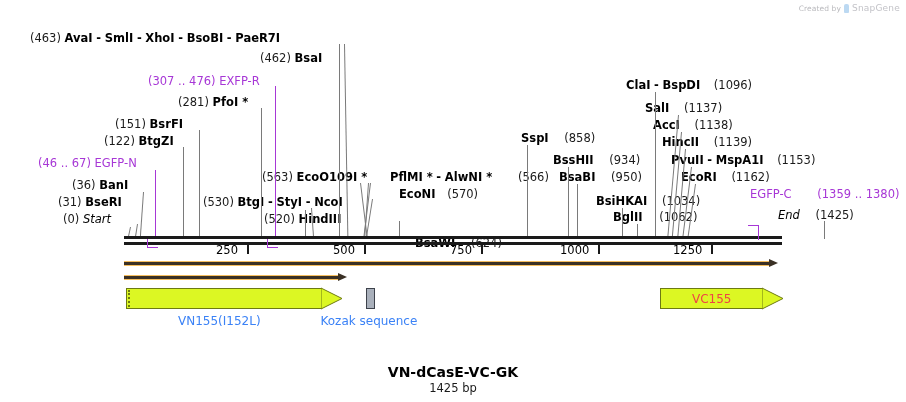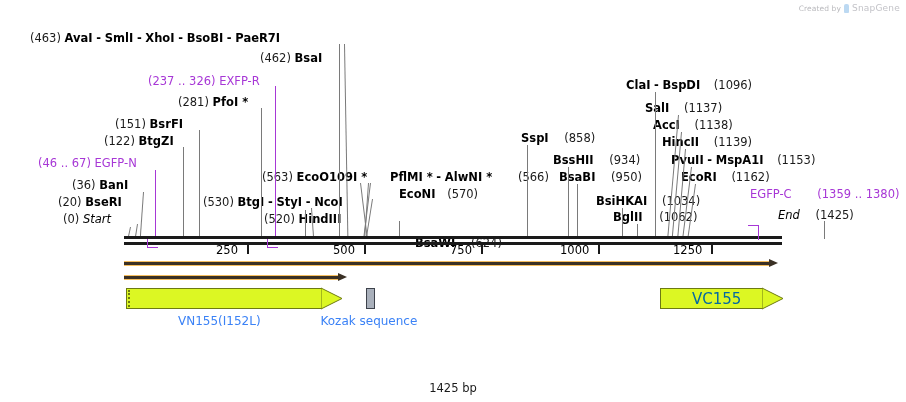--- a/index.html
+++ b/index.html
@@ -54,21 +54,21 @@
 
   
   .gene{position:absolute;}
   .gene .body{position:absolute;left:0;top:0;height:100%;
     background:#dcf723;border:1px solid #6d7a12;box-sizing:border-box;border-right:none;}
   .gene .head{position:absolute;top:-4px;height:calc(100% + 8px);width:22px;}
   .gene .head svg{display:block;}
   .gene .dash{position:absolute;left:2px;top:2px;bottom:2px;width:0;
     border-left:2px dotted #6d7a12;}
   .gene-label{position:absolute;font-size:12px;color:#3b82f6;white-space:nowrap;}
-  .gene-inner{position:absolute;font-size:15px;color:#0369a1;white-space:nowrap;
+  .gene-inner{position:absolute;font-size:12px;color:#ef4444;white-space:nowrap;
     top:50%;transform:translateY(-50%);}
 
   .kozak{position:absolute;background:#a9b0bb;border:1.6px solid #3d424b;box-sizing:border-box;}
 
   
   .title{position:absolute;width:100%;text-align:center;font-size:14px;font-weight:bold;color:#000;}
   .subtitle{position:absolute;width:100%;text-align:center;font-size:11.5px;color:#1a1a1a;}
 </style>
 </head>
 <body>
@@ -93,21 +93,21 @@
     <span class="sep">-</span>
     <span class="nm">PaeR7I</span>
   </div>
 
   <div class="lbl" style="left:260px;top:53px;">
     <span class="pos">(462)</span>
     <span class="nm">BsaI</span>
   </div>
 
   <div class="lbl purple" style="left:148px;top:76px;">
-    <span class="pos">(237 .. 326)</span>
+    <span class="pos">(307 .. 476)</span>
     <span class="nm">EXFP-R</span>
   </div>
 
   <div class="lbl" style="left:178px;top:97px;">
     <span class="pos">(281)</span>
     <span class="nm">PfoI *</span>
   </div>
 
   <div class="lbl" style="left:115px;top:119px;">
     <span class="pos">(151)</span>
@@ -123,21 +123,21 @@
     <span class="pos">(46 .. 67)</span>
     <span class="nm">EGFP-N</span>
   </div>
 
   <div class="lbl" style="left:72px;top:180px;">
     <span class="pos">(36)</span>
     <span class="nm">BanI</span>
   </div>
 
   <div class="lbl" style="left:58px;top:197px;">
-    <span class="pos">(20)</span>
+    <span class="pos">(31)</span>
     <span class="nm">BseRI</span>
   </div>
 
   <div class="lbl italic" style="left:63px;top:214px;">
     <span class="pos">(0)</span>
     <span class="nm">Start</span>
   </div>
 
   <div class="lbl" style="left:203px;top:197px;">
     <span class="pos">(530)</span>
@@ -322,15 +322,16 @@
   <div class="gene" style="left:660px;top:288px;width:123px;height:21px;">
     <div class="body" style="width:103px;"></div>
     <div class="head" style="left:102px;">
       <svg width="22" height="29" viewBox="0 0 22 29">
         <polygon points="0,4 0,25 21,14.5" fill="#dcf723" stroke="#6d7a12" stroke-width="1"></polygon>
       </svg>
     </div>
     <div class="gene-inner" style="left:32px;">VC155</div>
   </div>
 
+  <div class="title" style="top:364px;">VN-dCasE-VC-GK</div>
   <div class="subtitle" style="top:381px;">1425 bp</div>
 
 </div>
 
 </body></html>

